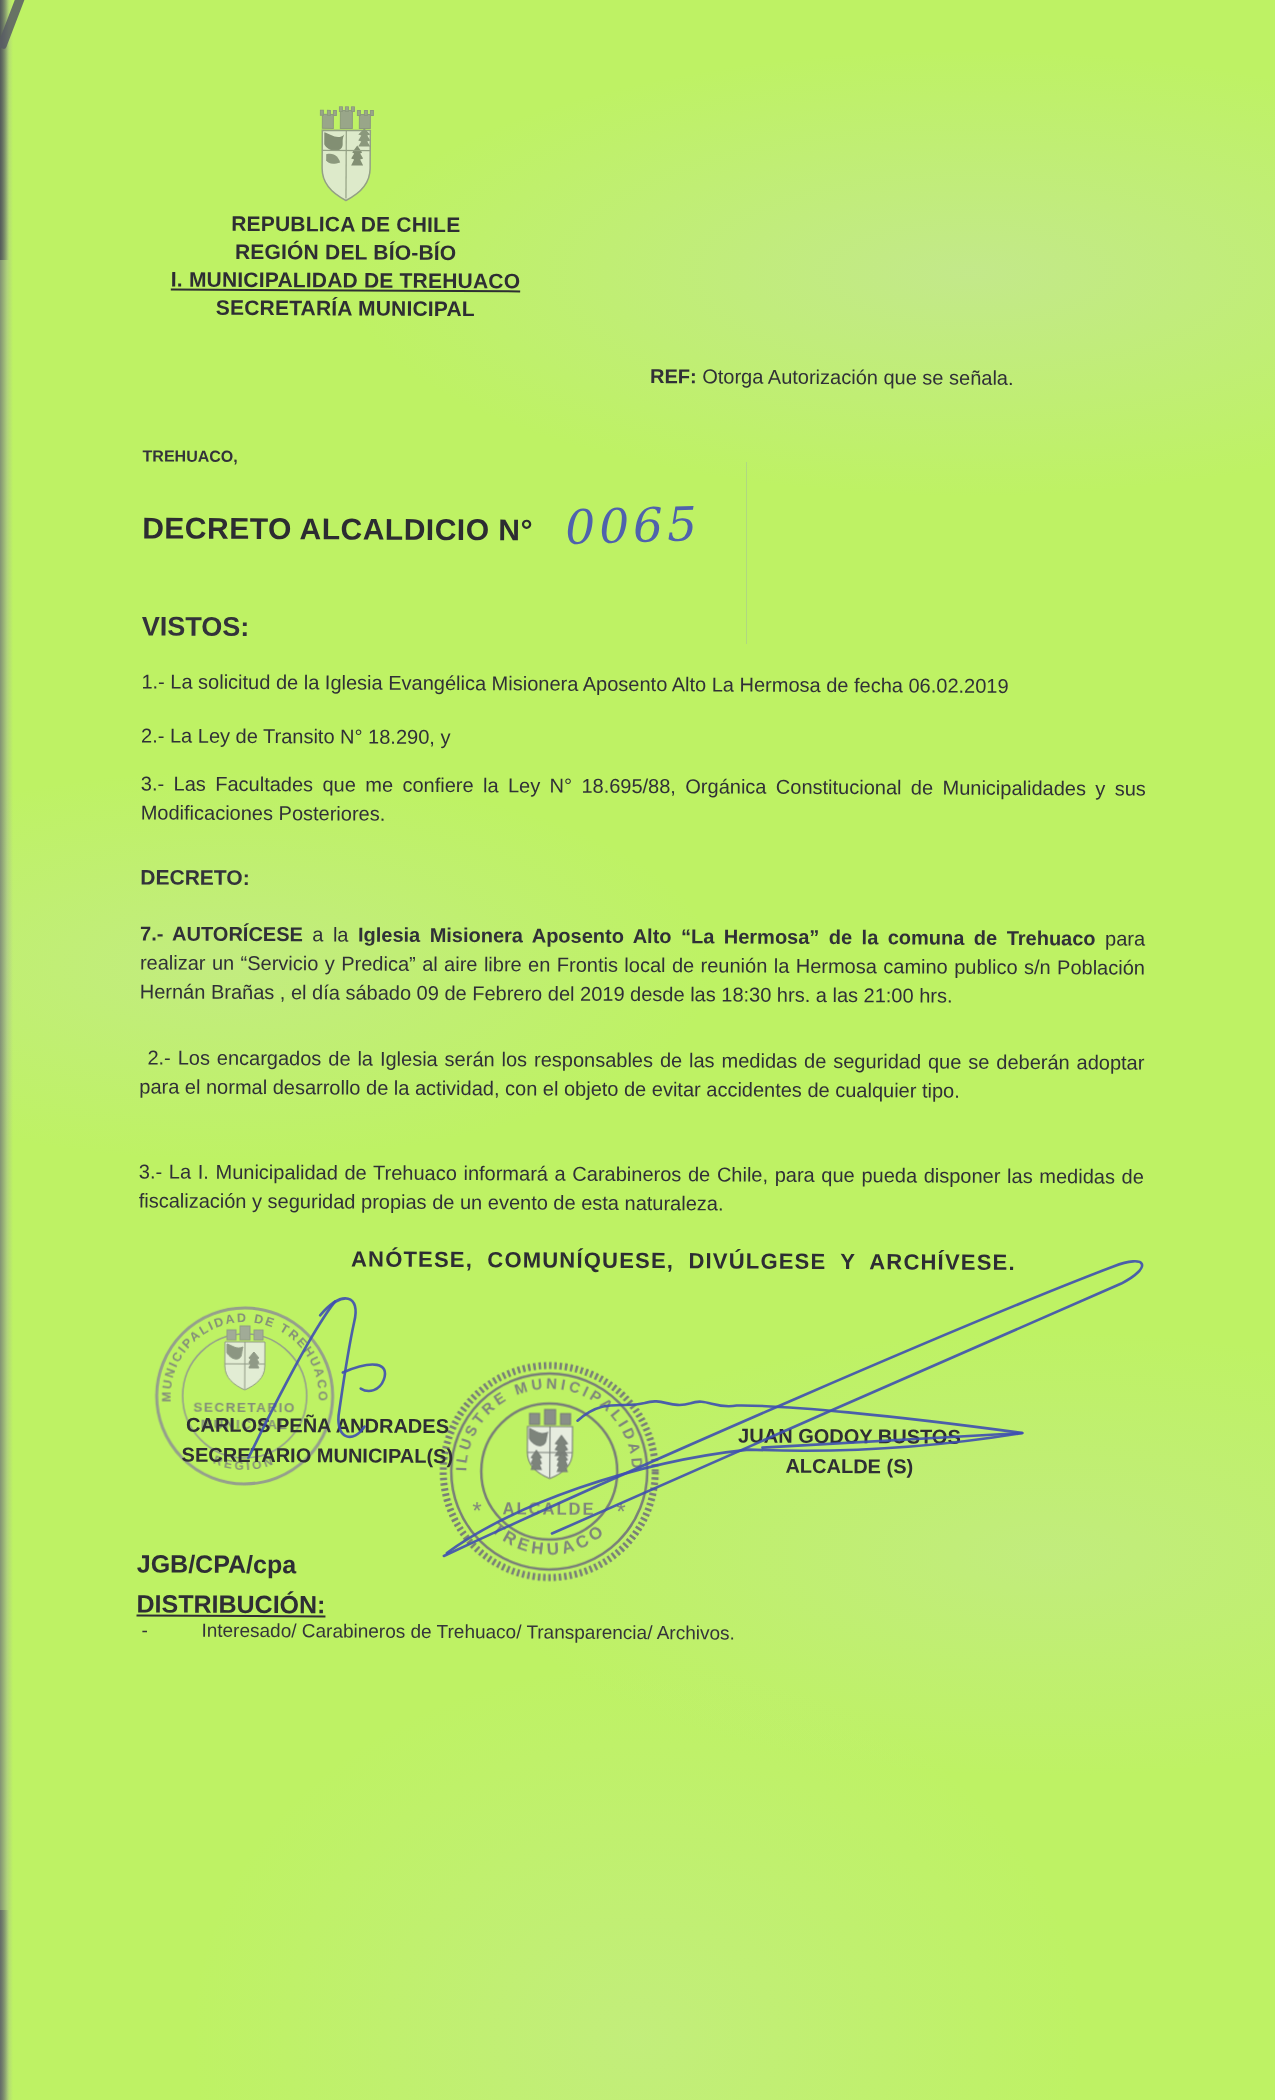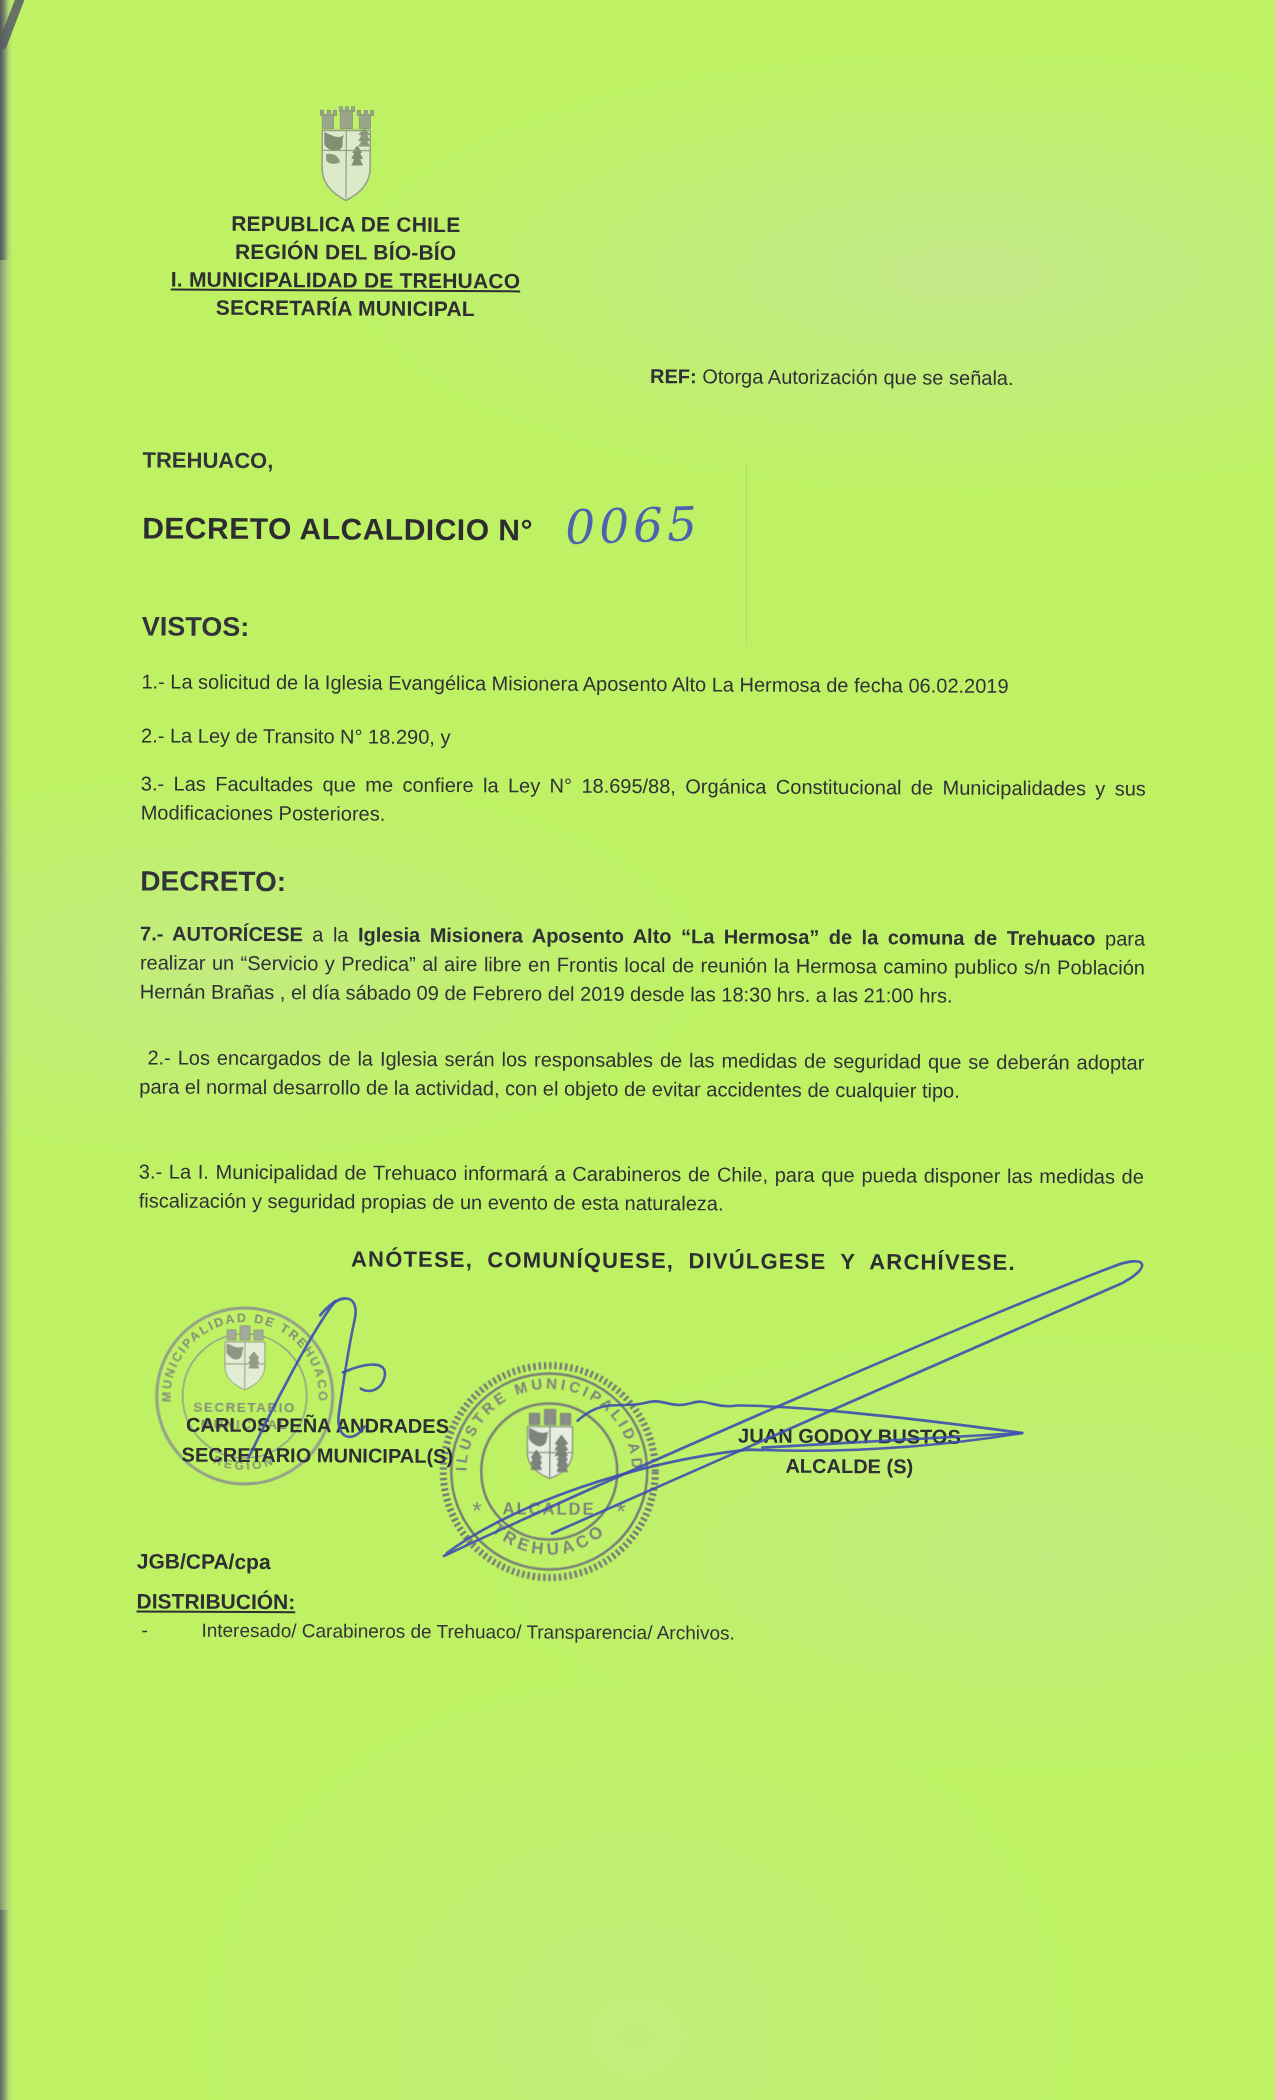--- a/index.html
+++ b/index.html
@@ -44,21 +44,21 @@
   .body-text { font-size:20px; line-height:29px; color:#303037; }
   .just { text-align:justify; }
   .decree-title { font-size:30px; font-weight:bold; letter-spacing:0.5px; color:#2c2c31; }
   .hand-number {
     font-family:"DejaVu Serif", serif; font-style:italic;
     font-size:47px; color:#4656b4; letter-spacing:4px;
     transform:rotate(-2deg); opacity:0.92;
   }
   .closing { font-size:22px; font-weight:bold; letter-spacing:1.2px; word-spacing:7px; color:#2d2d33; }
   .sig-name { font-size:20px; font-weight:bold; line-height:30px; text-align:center; color:#2e2e34; }
-  .small-bold { font-size:21px; font-weight:bold; color:#2e2e34; }
+  .small-bold { font-size:25px; font-weight:bold; color:#2e2e34; }
   .small { font-size:19px; color:#34343a; }
   .stamp { position:absolute; filter:blur(0.35px); }
   .stamp text { fill:#75757f; }
   .sig-overlay { position:absolute; inset:0; width:1275px; height:2100px; pointer-events:none; }
   .sig-overlay path { fill:none; stroke:#3e4fb0; stroke-width:2.6; stroke-linecap:round; opacity:0.9; }
 </style>
 </head>
 <body>
 
 <div class="page">
@@ -100,31 +100,31 @@
         <div>REGIÓN DEL BÍO-BÍO</div>
         <div class="u">I. MUNICIPALIDAD DE TREHUACO</div>
         <div>SECRETARÍA  MUNICIPAL</div>
       </div>
     </div>
 
     <div class="abs body-text" style="left:652px; top:362px;">
       <span class="b">REF:</span><span> Otorga Autorización que se señala.</span>
     </div>
 
-    <div class="abs b" style="left:145px; top:450px; font-size:22px;">TREHUACO,</div>
+    <div class="abs b" style="left:145px; top:450px; font-size:16px;">TREHUACO,</div>
 
     <div class="abs decree-title" style="left:145px; top:514px;">DECRETO ALCALDICIO N°</div>
     <div class="abs hand-number" style="left:568px; top:498px;">0065</div>
 
     <div class="abs b" style="left:145px; top:614px; font-size:27px;">VISTOS:</div>
     <div class="abs body-text" style="left:145px; top:670px; width:1005px;">1.- La solicitud de la Iglesia Evangélica Misionera Aposento Alto La Hermosa de fecha 06.02.2019</div>
     <div class="abs body-text" style="left:145px; top:724px; width:1005px;">2.-  La Ley de Transito N° 18.290, y</div>
     <div class="abs body-text just" style="left:145px; top:772px; width:1005px;">3.- Las Facultades que me confiere la Ley N° 18.695/88, Orgánica Constitucional de Municipalidades y sus Modificaciones Posteriores.</div>
 
-    <div class="abs b" style="left:145px; top:868px; font-size:28px;">DECRETO:</div>
+    <div class="abs b" style="left:145px; top:868px; font-size:21px;">DECRETO:</div>
 
     <div class="abs body-text just" style="left:145px; top:922px; width:1005px;">
       <span class="b">7.- AUTORÍCESE</span><span> a la </span><span class="b">Iglesia Misionera Aposento Alto “La Hermosa” de la comuna de Trehuaco</span><span> para realizar un “Servicio y Predica” al aire libre en Frontis local de reunión la Hermosa camino publico s/n Población Hernán Brañas , el día sábado 09 de Febrero del 2019 desde las 18:30 hrs. a las 21:00 hrs.</span>
     </div>
 
     <div class="abs body-text just" style="left:145px; top:1046px; width:1005px; text-indent:8px;">2.-  Los encargados de la Iglesia serán los responsables de las medidas de seguridad que se deberán adoptar para el normal desarrollo de la actividad, con el objeto de evitar accidentes de cualquier tipo.</div>
     <div class="abs body-text just" style="left:145px; top:1160px; width:1005px;">3.- La I. Municipalidad de Trehuaco informará a Carabineros de Chile, para que pueda disponer las medidas de fiscalización y seguridad propias de un evento de esta naturaleza.</div>
 
     <div class="abs closing" style="left:240px; top:1248px; width:900px; text-align:center;">ANÓTESE,  COMUNÍQUESE,  DIVÚLGESE  Y  ARCHÍVESE.</div>
 

